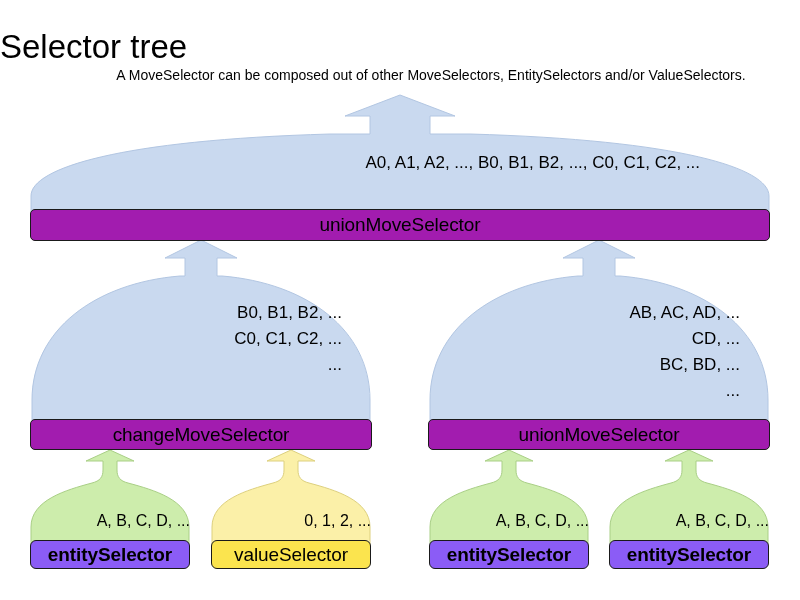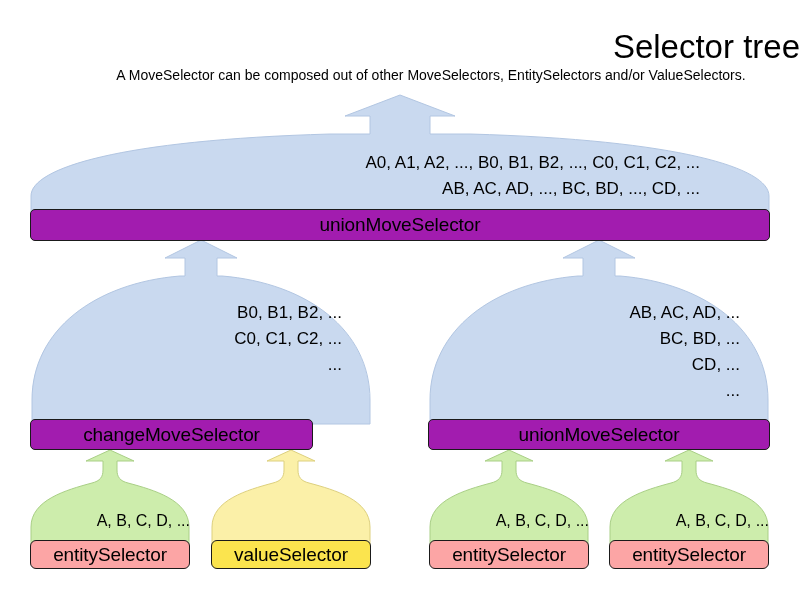--- a/index.html
+++ b/index.html
@@ -19,21 +19,21 @@
     position: absolute;
     left: 0; top: 0;
     width: 800px;
     height: 600px;
   }
   .title {
     position: absolute;
     left: 0;
     top: 28px;
     width: 800px;
-    text-align: right;
+    text-align: left;
     font-size: 33px;
     font-weight: normal;
     letter-spacing: 0px;
     line-height: 38px;
   }
   .subtitle {
     position: absolute;
     left: 0;
     top: 67px;
     width: 800px;
@@ -66,21 +66,21 @@
     border: 1.4px solid #1a1a1a;
     border-radius: 5px;
     text-align: center;
     font-size: 19px;
     display: flex;
     align-items: center;
     justify-content: center;
     letter-spacing: -0.1px;
   }
   .bar.blue   { background: #a21caf; }
-  .bar.green  { background: #fca5a5; }
+  .bar.green  { background: #8b5cf6; font-weight: bold; }
   .bar.yellow { background: #fbe44e; }
   .bar.leaf   { font-size: 19px; border-radius: 6px; }
 </style>
 </head>
 <body>
 
 <div id="stage">
 
   <div class="title">Selector tree</div>
   <div class="subtitle">A MoveSelector can be composed out of other MoveSelectors, EntitySelectors and/or ValueSelectors.</div>
@@ -181,52 +181,54 @@
              L 713 461
              L 696 461
              L 696 470
              C 696 477, 699 481, 707 483
              C 733 490, 768 500, 768 527
              L 768 544 Z"></path>
   </svg>
 
   <div class="node-text" style="left:100px; top:150px; width:600px;">
     <div>A0, A1, A2, ..., B0, B1, B2, ..., C0, C1, C2, ...</div>
-    <div>AB, AC, AD, ..., BC, BD, ..., CD, ...</div>
   </div>
   <div class="bar blue" style="left:30px; top:209px; width:740px; height:32px;">
     <span>unionMoveSelector</span>
   </div>
 
   <div class="node-text" style="left:60px; top:300px; width:282px;">
     <div>B0, B1, B2, ...</div>
     <div>C0, C1, C2, ...</div>
     <div>...</div>
   </div>
-  <div class="bar blue" style="left:30px; top:419px; width:283px; height:31px;">
+  <div class="bar blue" style="left:30px; top:419px; width:342px; height:31px;">
     <span>changeMoveSelector</span>
   </div>
 
   <div class="node-text" style="left:458px; top:300px; width:282px;">
     <div>AB, AC, AD, ...</div>
+    <div>CD, ...</div>
     <div>BC, BD, ...</div>
-    <div>CD, ...</div>
     <div>...</div>
   </div>
   <div class="bar blue" style="left:428px; top:419px; width:342px; height:31px;">
     <span>unionMoveSelector</span>
   </div>
 
   <div class="node-text small" style="left:30px; top:508px; width:160px;">
     <div>A, B, C, D, ...</div>
   </div>
   <div class="bar green leaf" style="left:30px; top:540px; width:160px; height:29px;">
     <span>entitySelector</span>
   </div>
 
+  <div class="node-text small" style="left:211px; top:508px; width:160px;">
+    <div>0, 1, 2, ...</div>
+  </div>
   <div class="bar yellow leaf" style="left:211px; top:540px; width:160px; height:29px;">
     <span>valueSelector</span>
   </div>
 
   <div class="node-text small" style="left:429px; top:508px; width:160px;">
     <div>A, B, C, D, ...</div>
   </div>
   <div class="bar green leaf" style="left:429px; top:540px; width:160px; height:29px;">
     <span>entitySelector</span>
   </div>

